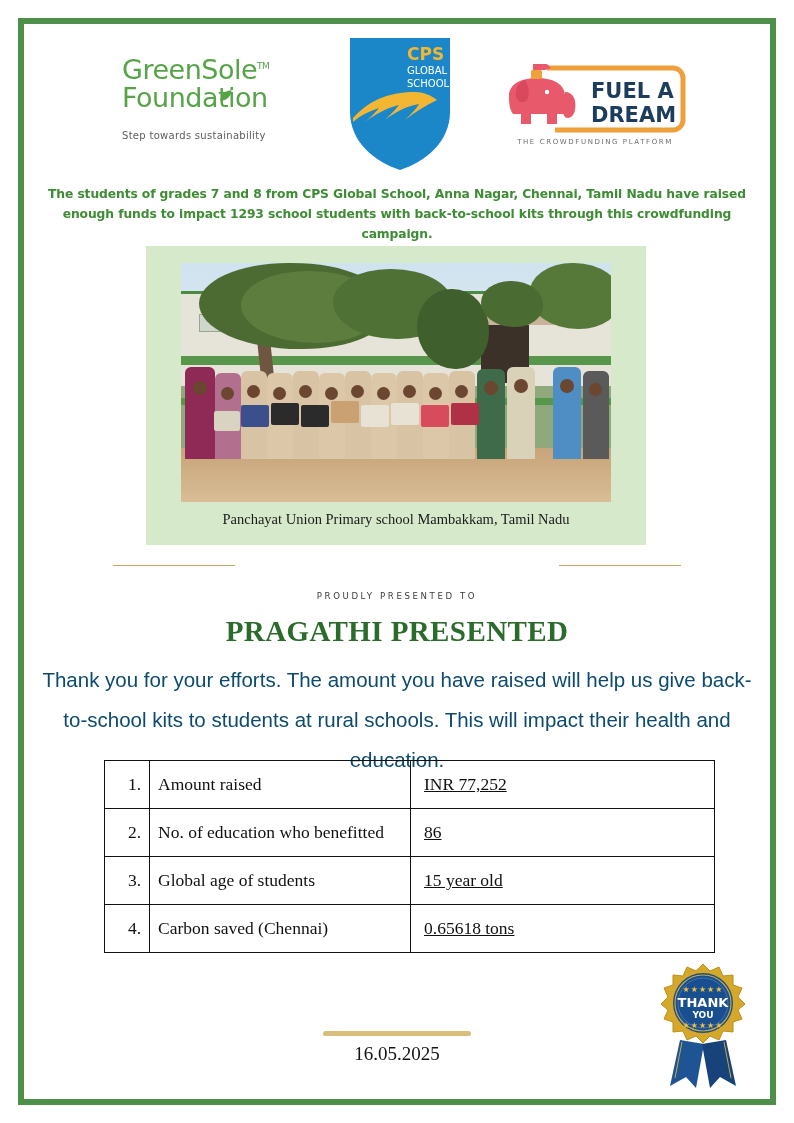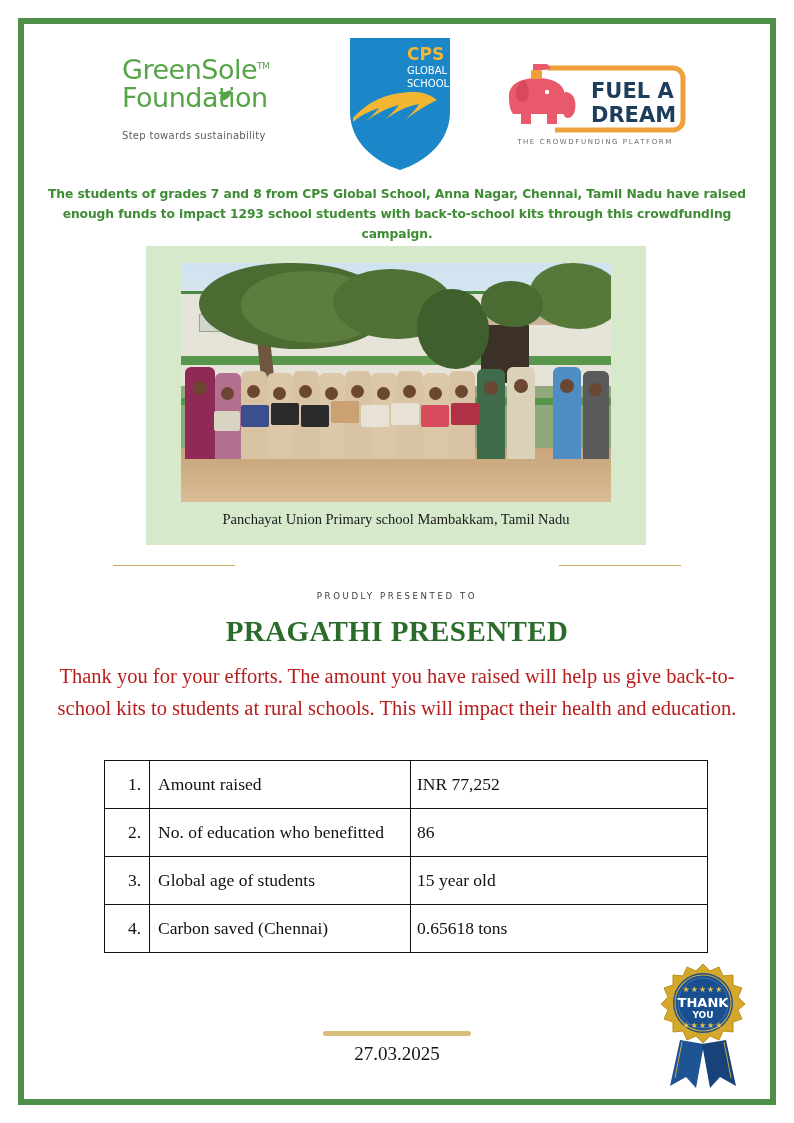--- a/index.html
+++ b/index.html
@@ -227,24 +227,24 @@
     color: #2b6b2b;
   }
 
   
   #body-text {
     position: absolute;
     left: 36px;
     top: 660px;
     width: 722px;
     text-align: center;
-    font-family: Liberation Serif, serif;
+    font-family: Liberation Sans, sans-serif;
     font-size: 20.5px;
-    line-height: 32px;
-    color: #b91c1c;
+    line-height: 40px;
+    color: #0c4a6e;
   }
 
   
   #impact-table {
     position: absolute;
     left: 104px;
     top: 760px;
     width: 578px;
     border-collapse: collapse;
     table-layout: fixed;
@@ -257,21 +257,21 @@
     color: #101010;
     padding: 0 0 0 8px;
     vertical-align: middle;
   }
   #impact-table td.idx {
     width: 36px;
     text-align: right;
     padding: 0 8px 0 0;
   }
   #impact-table td.label { width: 252px; }
-  #impact-table td.value { width: 290px; padding-left: 6px; }
+  #impact-table td.value { width: 290px; padding-left: 13px; text-decoration: underline; }
 
   
   #date-rule {
     position: absolute;
     left: 323px;
     top: 1031px;
     width: 148px;
     height: 4.5px;
     background: #d9bd7a;
     border-radius: 3px;
@@ -456,21 +456,21 @@
       </tr>
       <tr>
         <td class="idx">4.</td>
         <td class="label">Carbon saved (Chennai)</td>
         <td class="value">0.65618 tons</td>
       </tr>
     </tbody>
   </table>
 
   <div id="date-rule"></div>
-  <div id="date-text">27.03.2025</div>
+  <div id="date-text">16.05.2025</div>
 
   <svg id="seal" viewBox="0 0 110 128">
 
     <path d="M32 78 L22 124 L38 115 L48 126 L56 82 Z" fill="#1e5493"></path>
     <path d="M78 78 L88 124 L72 115 L62 126 L54 82 Z" fill="#17437a"></path>
     <path d="M34 80 L27 116" stroke="#c8a845" stroke-width="1" fill="none"></path>
     <path d="M76 80 L83 116" stroke="#c8a845" stroke-width="1" fill="none"></path>
 
     <g>
       <path d="M55 2

